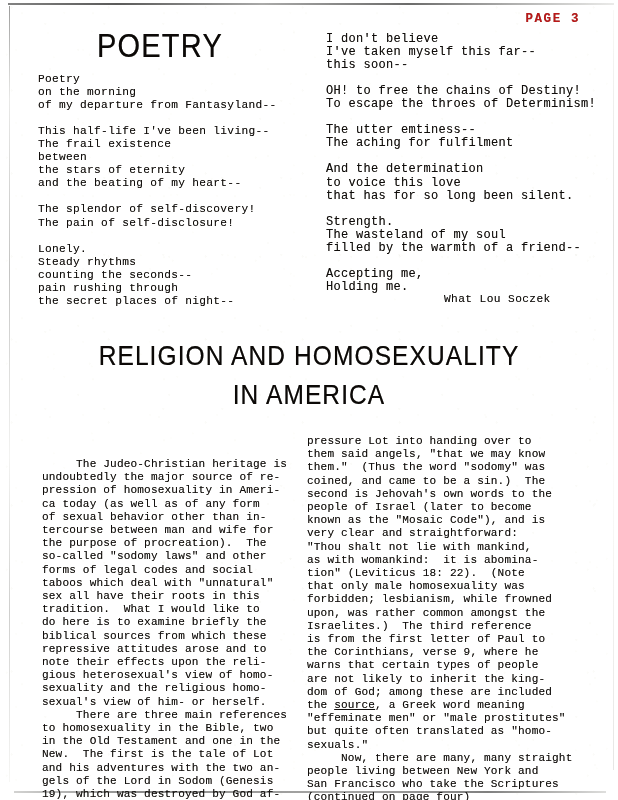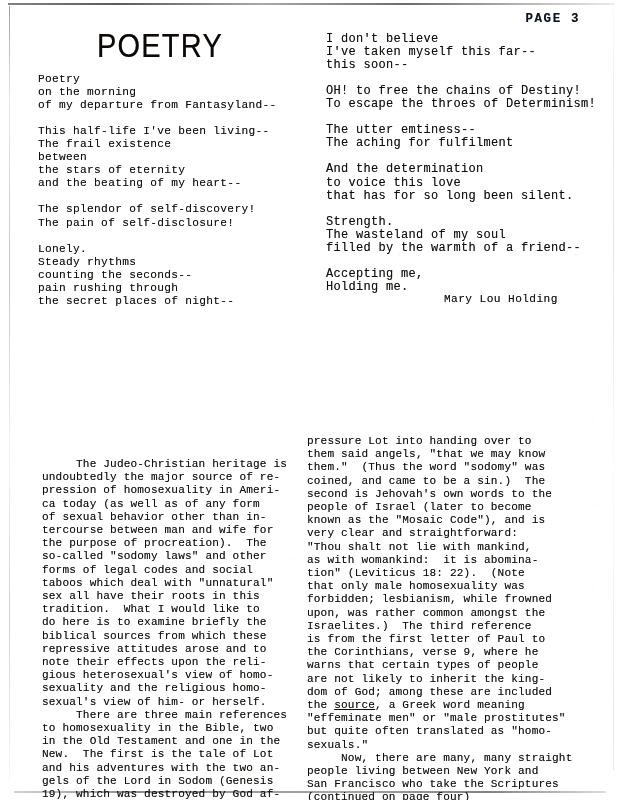--- a/index.html
+++ b/index.html
@@ -91,21 +91,21 @@
     letter-spacing: .3px;
     white-space: pre;
   }
 
   #page-number {
     position: absolute;
     right: 38px; top: 12px;
     font-size: 12.5px;
     letter-spacing: 1.6px;
     font-weight: 700;
-    color: #0f172a;
+    color: #b91c1c;
   }
 
   .display {
     font-family: "Liberation Sans", "DejaVu Sans", sans-serif;
     font-weight: 300;
     color: #100e0c;
     -webkit-text-stroke: .1px #100e0c;
   }
 
   #poetry-title {
@@ -221,22 +221,26 @@
 to voice this love
 that has for so long been silent.
 
 Strength.
 The wasteland of my soul
 filled by the warmth of a friend--
 
 Accepting me,
 Holding me.</div>
 
-  <div id="poem-byline" class="mono">Mary Lou Holding</div>
-
+  <div id="poem-byline" class="mono">What Lou Soczek</div>
+
+  <div id="headline">
+    <span id="headline-line1" class="display">RELIGION AND HOMOSEXUALITY</span>
+    <span id="headline-line2" class="display">IN AMERICA</span>
+  </div>
 
   <div id="body-col-left" class="mono body-col">     The Judeo-Christian heritage is
 undoubtedly the major source of re-
 pression of homosexuality in Ameri-
 ca today (as well as of any form
 of sexual behavior other than in-
 tercourse between man and wife for
 the purpose of procreation).  The
 so-called "sodomy laws" and other
 forms of legal codes and social

